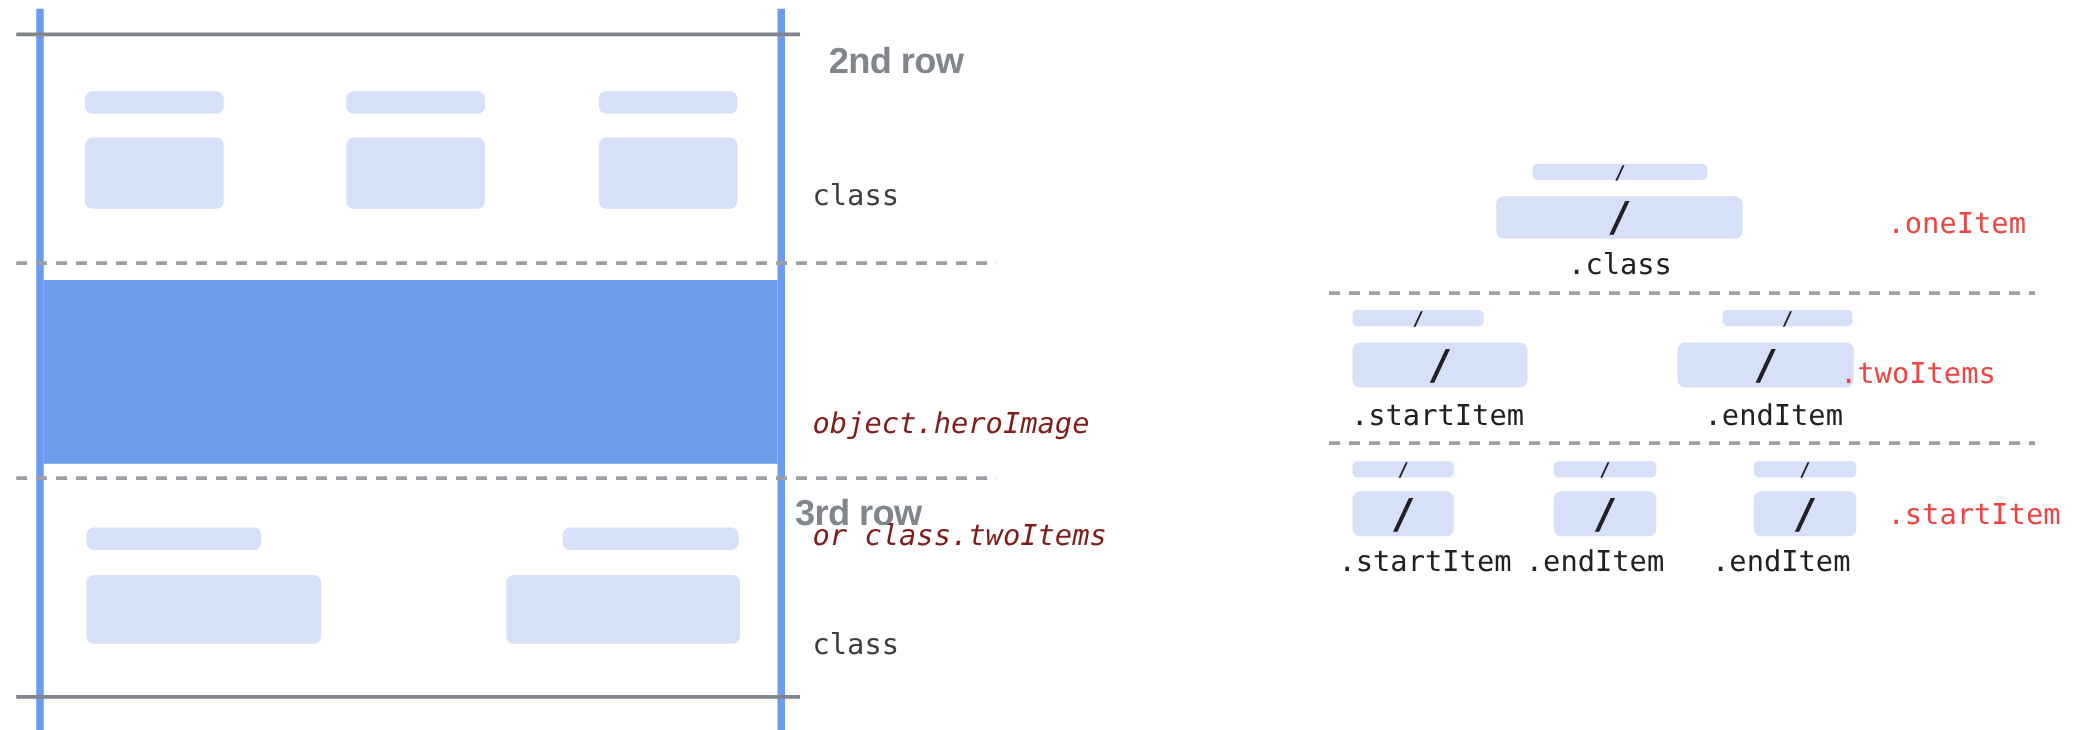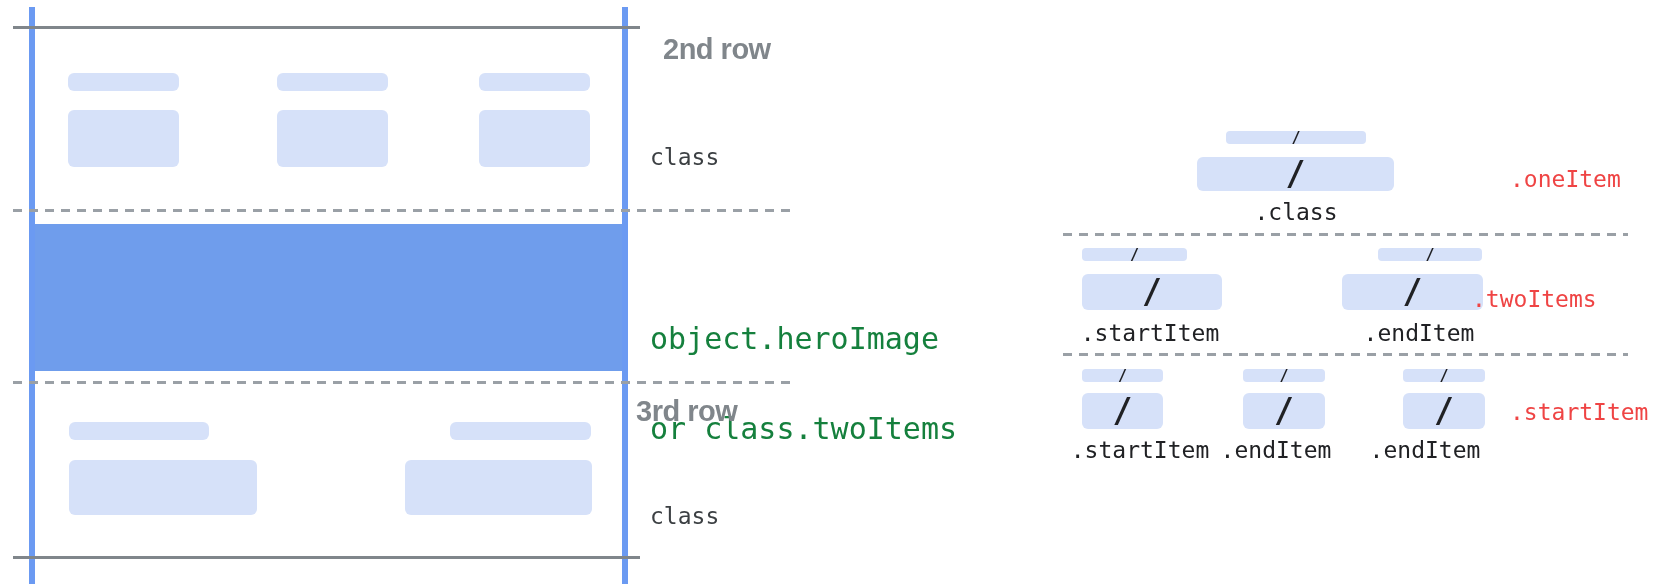--- a/index.html
+++ b/index.html
@@ -13,21 +13,21 @@
         background:repeating-linear-gradient(90deg,#9AA0A6 0 9px,transparent 9px 16px);}
 
   
   .ph{position:absolute;background:#D6E1F9;border-radius:6px;}
   .hero{position:absolute;left:35px;top:224px;width:587px;height:147px;background:#6F9DEC;}
 
   
   .heading{position:absolute;color:#80868B;font-weight:700;font-size:29px;letter-spacing:-0.5px;}
   .mono{font-family:"DejaVu Sans Mono",monospace;}
   .pathblock{position:absolute;color:#3C4043;font-size:23px;line-height:30px;white-space:pre;}
-  .heroblock{position:absolute;color:#15803d;font-size:30px;line-height:30px;white-space:pre;}
+  .heroblock{position:absolute;color:#7f1d1d;font-size:23px;line-height:30px;white-space:pre;font-style:italic;}
 
   
   .itemgrp{position:absolute;}
   .smallbar{position:absolute;height:13px;background:#D6E1F9;border-radius:4px;
             display:flex;align-items:center;justify-content:center;}
   .bigbar{position:absolute;height:34px;background:#D6E1F9;border-radius:6px;
           display:flex;align-items:center;justify-content:center;}
   .slash{color:#202124;font-family:"DejaVu Sans Mono",monospace;font-weight:700;line-height:0;}
   .slash.big{font-size:33px;}
   .slash.small{font-size:15px;}

